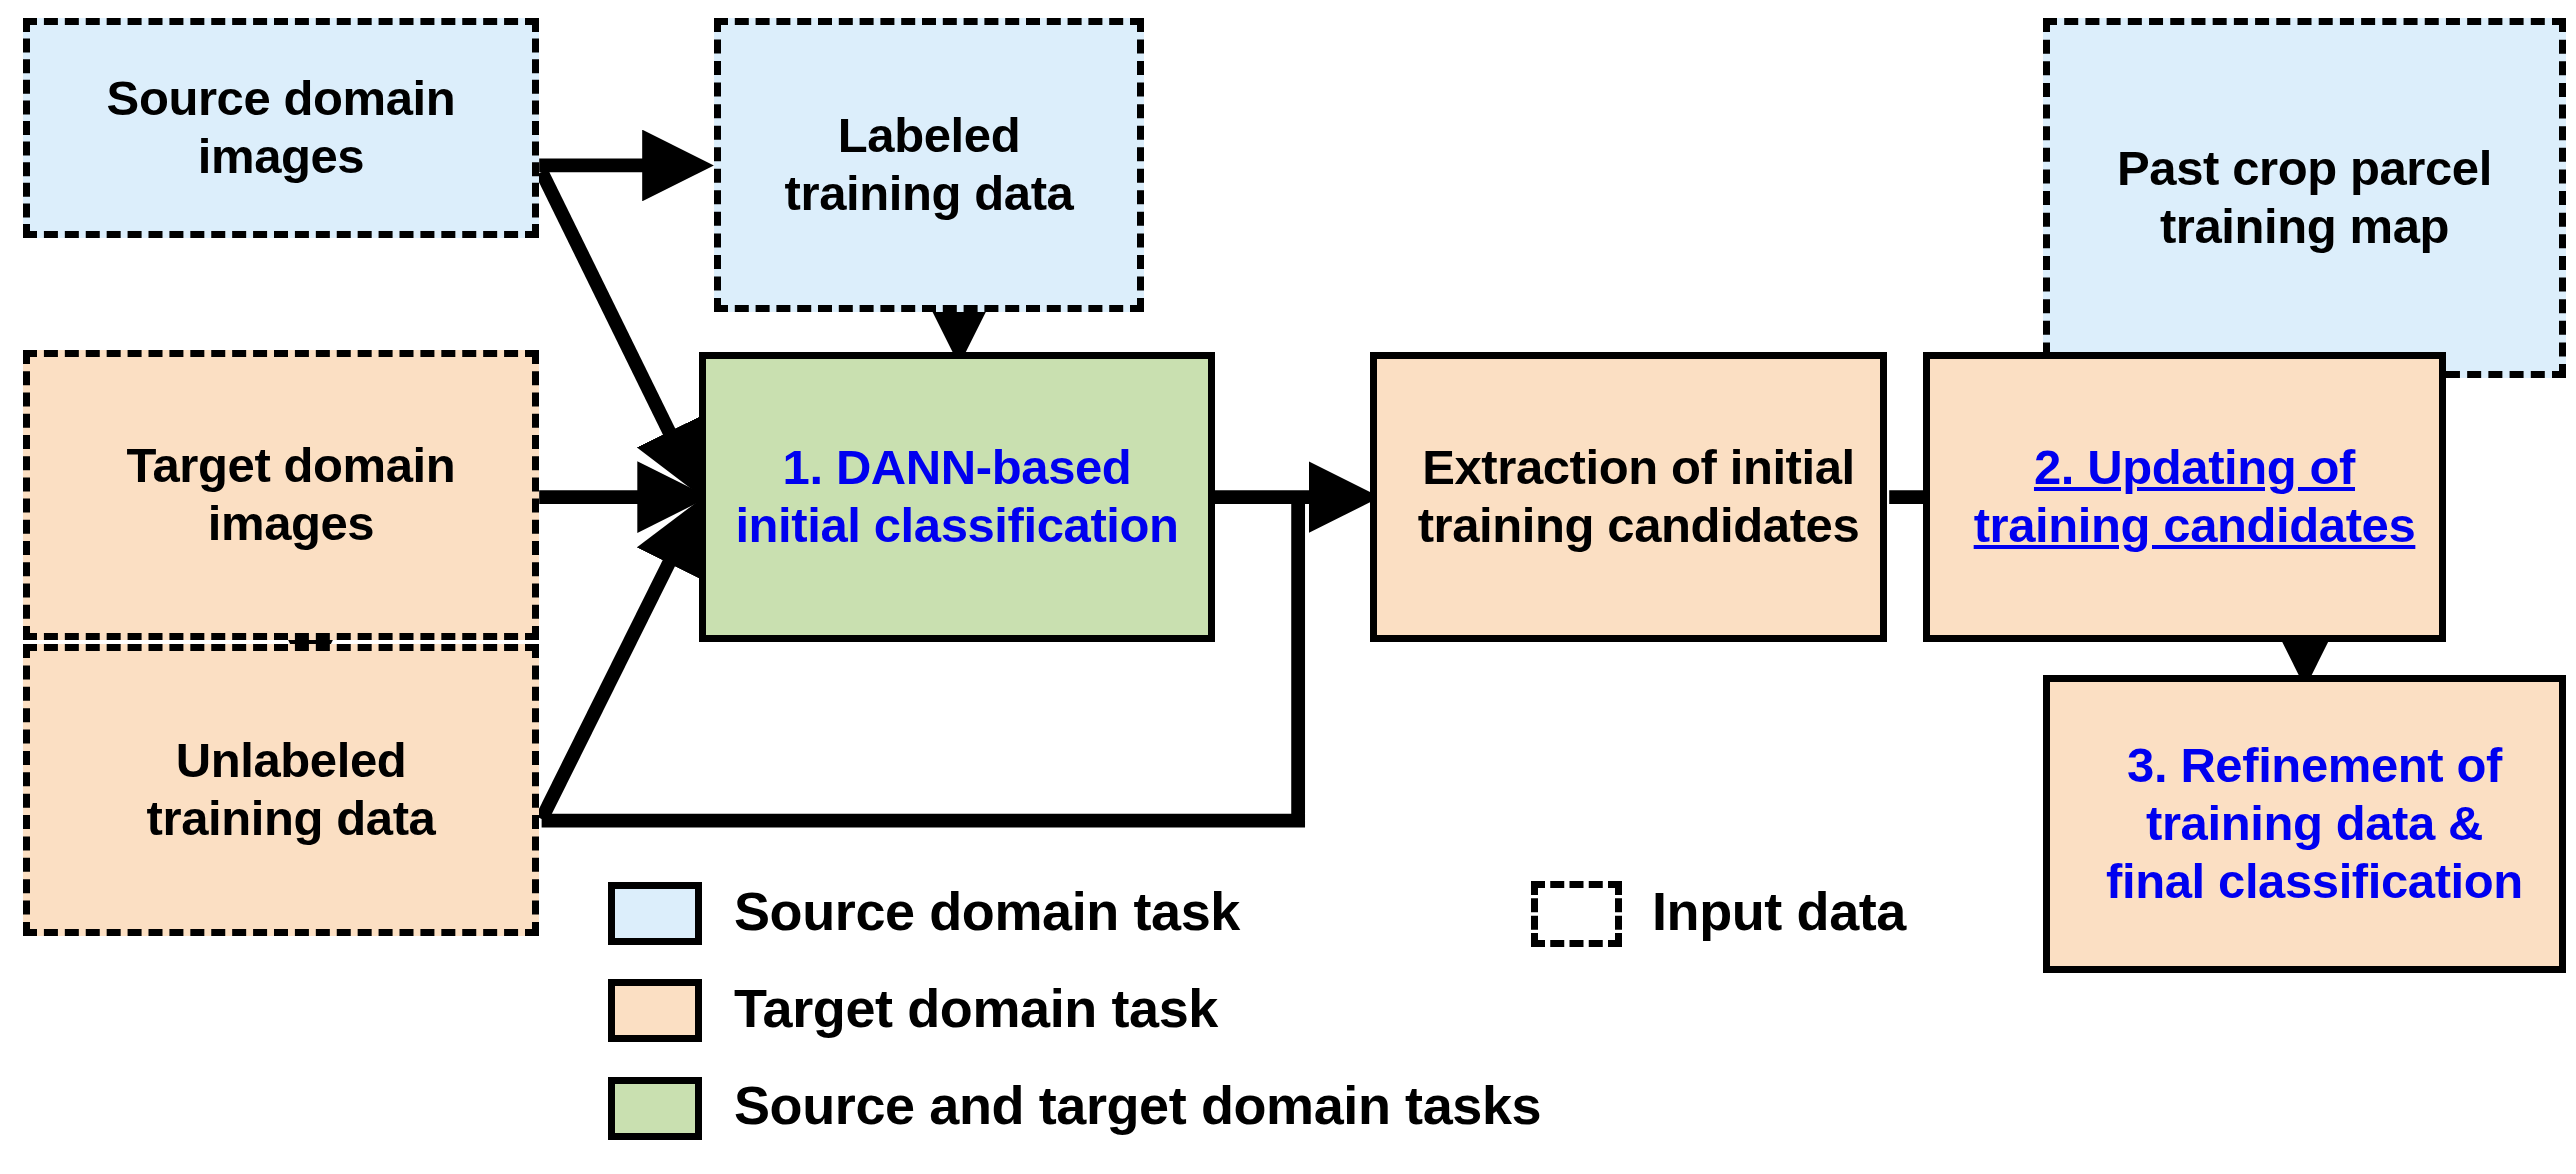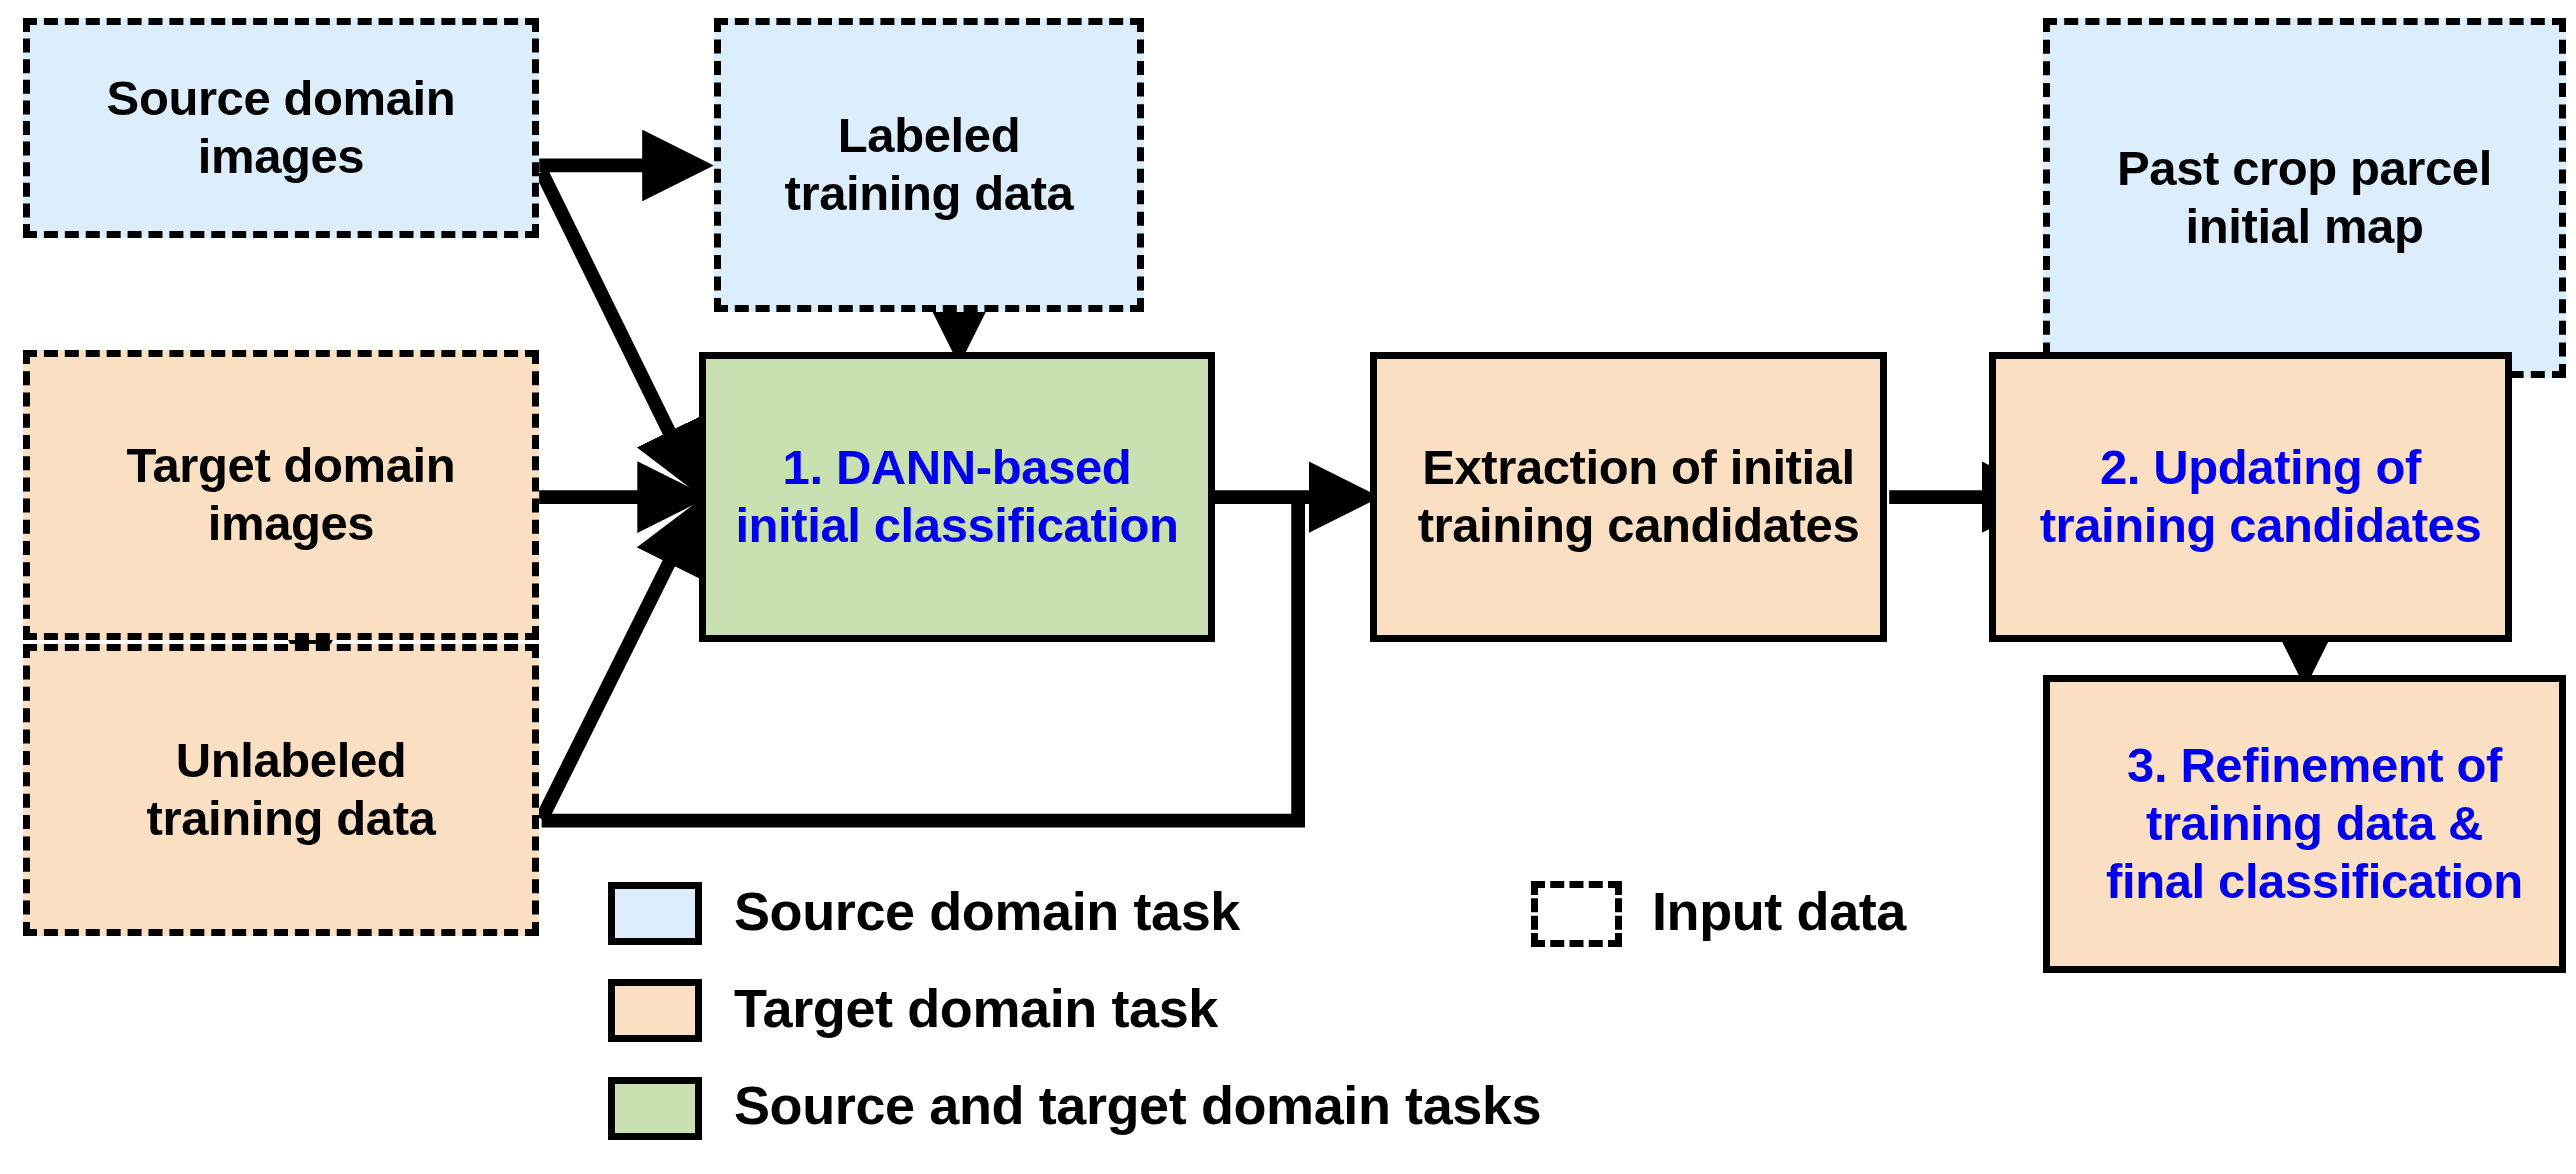--- a/index.html
+++ b/index.html
@@ -99,21 +99,21 @@
   <div class="node dashed blue tblack" style="left:714px;top:18px;width:430px;height:294px;font-size:49px;">
     <span class="lbl">
       <span>Labeled</span><br>
       <span>training data</span>
     </span>
   </div>
 
   <div class="node dashed blue tblack" style="left:2043px;top:18px;width:523px;height:360px;font-size:49px;">
     <span class="lbl">
       <span>Past crop parcel</span><br>
-      <span>initial map</span>
+      <span>training map</span>
     </span>
   </div>
 
   <div class="node dashed orange tblack" style="left:23px;top:350px;width:516px;height:290px;font-size:49px;">
     <span class="lbl">
       <span>Target domain</span><br>
       <span>images</span>
     </span>
   </div>
 
@@ -124,21 +124,21 @@
     </span>
   </div>
 
   <div class="node solid orange tblack" style="left:1370px;top:352px;width:517px;height:290px;font-size:49px;">
     <span class="lbl">
       <span>Extraction of initial</span><br>
       <span>training candidates</span>
     </span>
   </div>
 
-  <div class="node solid orange tblue" style="left:1989px;top:352px;width:523px;height:290px;font-size:49px;">
+  <div class="node solid orange tblue" style="left:1923px;top:352px;width:523px;height:290px;font-size:49px;text-decoration:underline;">
     <span class="lbl">
       <span>2. Updating of</span><br>
       <span>training candidates</span>
     </span>
   </div>
 
   <div class="node dashed orange tblack" style="left:23px;top:644px;width:516px;height:292px;font-size:49px;">
     <span class="lbl">
       <span>Unlabeled</span><br>
       <span>training data</span>

